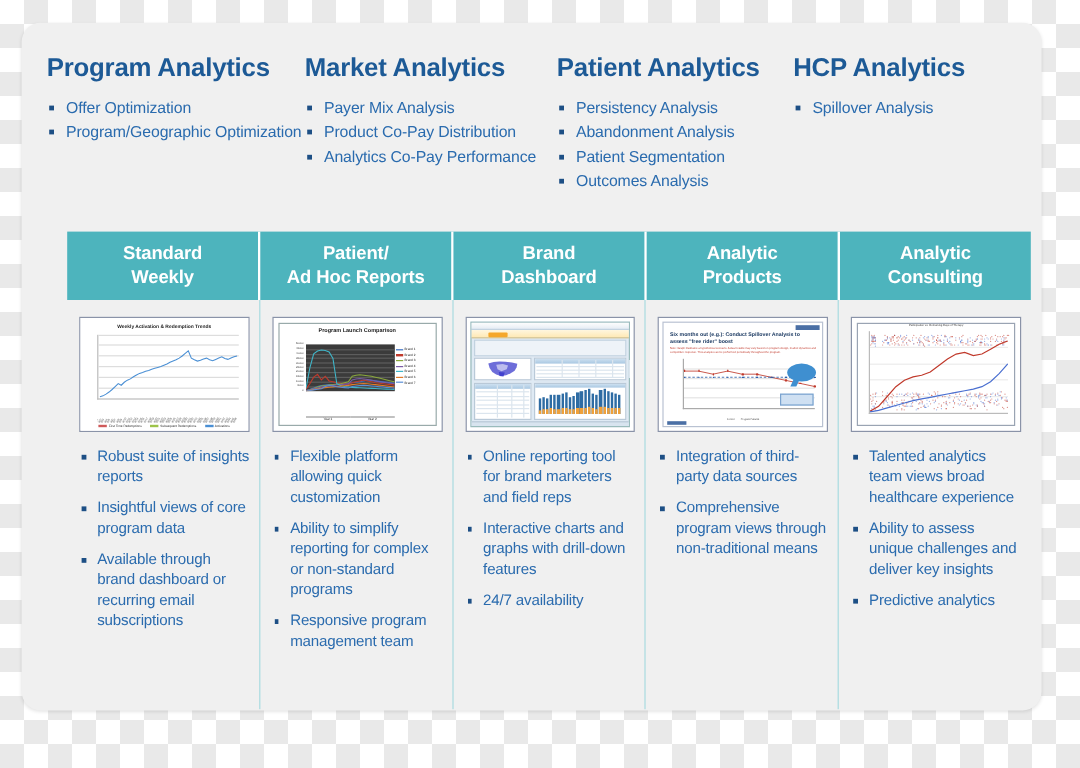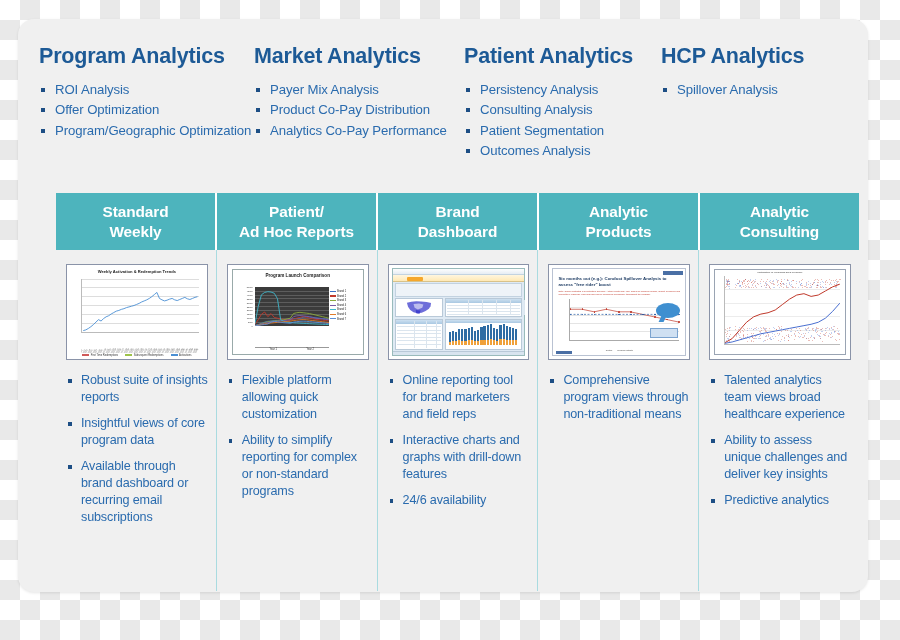--- a/index.html
+++ b/index.html
@@ -233,40 +233,39 @@
 </head>
 <body>
 
 <div id="card">
 
   <div id="top-section">
 
     <div class="cat-col c0">
       <div class="cat-title">Program Analytics</div>
       <ul class="cat-list">
-        <li>ROI Analysis</li>
         <li>Offer Optimization</li>
         <li>Program/Geographic Optimization</li>
       </ul>
     </div>
 
     <div class="cat-col c1">
       <div class="cat-title">Market Analytics</div>
       <ul class="cat-list">
         <li>Payer Mix Analysis</li>
         <li>Product Co-Pay Distribution</li>
         <li>Analytics Co-Pay Performance</li>
       </ul>
     </div>
 
     <div class="cat-col c2">
       <div class="cat-title">Patient Analytics</div>
       <ul class="cat-list">
         <li>Persistency Analysis</li>
-        <li>Consulting Analysis</li>
+        <li>Abandonment Analysis</li>
         <li>Patient Segmentation</li>
         <li>Outcomes Analysis</li>
       </ul>
     </div>
 
     <div class="cat-col c3">
       <div class="cat-title">HCP Analytics</div>
       <ul class="cat-list">
         <li>Spillover Analysis</li>
       </ul>
@@ -607,20 +606,21 @@
             </div>
           <div class="t2-xgrp">
             <div>Year 1</div>
             <div>Year 2</div>
           </div>
         </div>
       </div>
       <ul class="feat-list">
         <li>Flexible platform allowing quick customization</li>
         <li>Ability to simplify reporting for complex or non-standard programs</li>
+        <li>Responsive program management team</li>
       </ul>
     </div>
 
     <div class="body-col">
       <div class="thumb">
         <div class="t3">
           <div class="t3-title"></div>
           <div class="t3-ribbon">
             <div class="t3-tab" style="left:14px;width:16px;top:1.5px"></div>
           </div>
@@ -728,21 +728,21 @@
               <div class="t3-bar" style="left: 91.8182%; height: 16.4348px;">
                 <div class="o"></div>
               </div>
             </div>
           <div class="t3-status"></div>
         </div>
       </div>
       <ul class="feat-list">
         <li>Online reporting tool for brand marketers and field reps</li>
         <li>Interactive charts and graphs with drill-down features</li>
-        <li>24/6 availability</li>
+        <li>24/7 availability</li>
       </ul>
     </div>
 
     <div class="body-col">
       <div class="thumb">
         <div class="t4">
           <div class="t4-tag"></div>
           <div class="t4-hd">Six months out (e.g.):  Conduct Spillover Analysis to assess "free rider" boost</div>
           <div class="t4-sub">Note: Graph illustrates a hypothetical scenario. Actual results may vary based on program design, market dynamics and competitive response. This analysis can be performed periodically throughout the program.</div>
           <div class="t4-yl"></div>
@@ -779,20 +779,21 @@
           <div class="t4-bub"></div>
           <div class="t4-box"></div>
           <div class="t4-leg">
             <span>Control</span>
             <span>Program Patients</span>
           </div>
           <div class="t4-btn"></div>
         </div>
       </div>
       <ul class="feat-list">
+        <li>Integration of third-party data sources</li>
         <li>Comprehensive program views through non-traditional means</li>
       </ul>
     </div>
 
     <div class="body-col">
       <div class="thumb">
         <div class="t5">
           <div class="t5-title">Participation vs. Remaining Days of Therapy</div>
           <div class="t5-yl"></div>
           <div class="t5-plot" id="t5plot">

